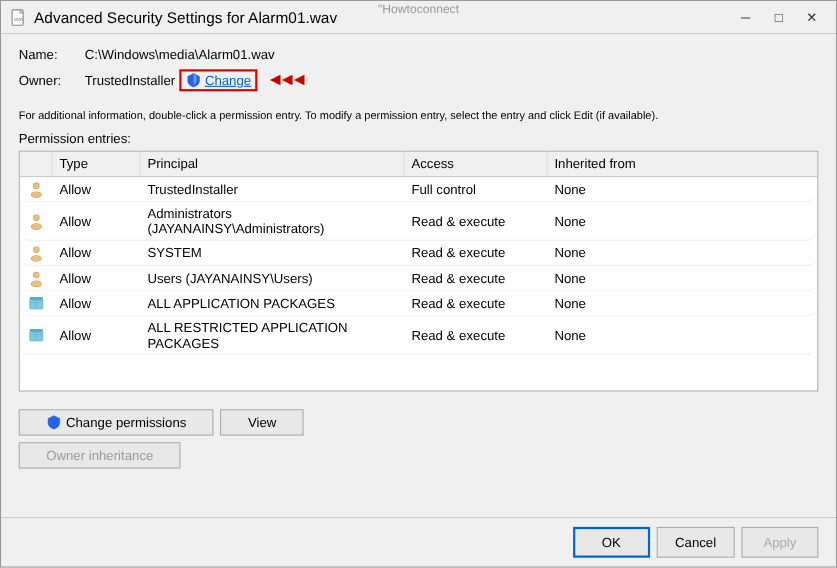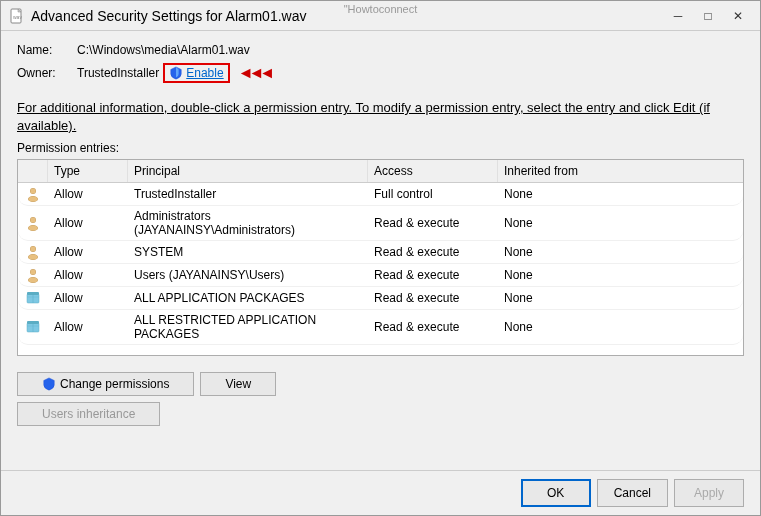--- a/index.html
+++ b/index.html
@@ -134,26 +134,25 @@
       color: #000;
       position: relative;
       top: 1px;
     }
     .tab.active {
       background: #f0f0f0;
       border-bottom: 1px solid #f0f0f0;
       z-index: 1;
     }
     .info-text {
-      font-size: 13px;
+      font-size: 10px;
       color: #000;
       margin-top: 10px;
       margin-bottom: 6px;
       line-height: 1.4;
-      text-decoration: underline;
     }
     .permission-entries-label {
       font-size: 12px;
       color: #000;
       margin-bottom: 4px;
     }
     .table-container {
       border: 1px solid #adadad;
       flex: 1;
       overflow: hidden;
@@ -277,21 +276,21 @@
     <div class="field-row">
       <span class="field-label">Owner:</span>
       <div class="owner-row">
         <span class="owner-name">TrustedInstaller</span>
         <div class="change-link-container">
 
           <svg class="shield-icon" viewBox="0 0 16 16">
             <path d="M8 1 L14 4 L14 9 Q14 13 8 15 Q2 13 2 9 L2 4 Z" fill="#2563eb" stroke="#1d4ed8" stroke-width="0.5"></path>
             <path d="M8 1 L11 4 L11 9 Q11 11.5 8 13" fill="#60a5fa"></path>
           </svg>
-          <span class="change-link">Enable</span>
+          <span class="change-link">Change</span>
         </div>
 
         <span style="color:#cc0000; font-size:16px; letter-spacing:-5px; line-height:1;">◄◄◄</span>
       </div>
     </div>
 
 
     <p class="info-text">For additional information, double-click a permission entry. To modify a permission entry, select the entry and click Edit (if available).</p>
 
     <p class="permission-entries-label">Permission entries:</p>
@@ -399,21 +398,21 @@
             <path d="M8 1 L14 4 L14 9 Q14 13 8 15 Q2 13 2 9 L2 4 Z" fill="#2563eb" stroke="#1d4ed8" stroke-width="0.5"></path>
           </svg>
           <span>Change permissions</span>
         </button>
         <button class="btn">
           <span>View</span>
         </button>
       </div>
       <div class="button-row2">
         <button class="btn disabled">
-          <span>Users inheritance</span>
+          <span>Owner inheritance</span>
         </button>
       </div>
     </div>
   </div>
 
   <div class="dialog-footer">
     <button class="footer-btn ok">OK</button>
     <button class="footer-btn">Cancel</button>
     <button class="footer-btn apply">Apply</button>
   </div>

